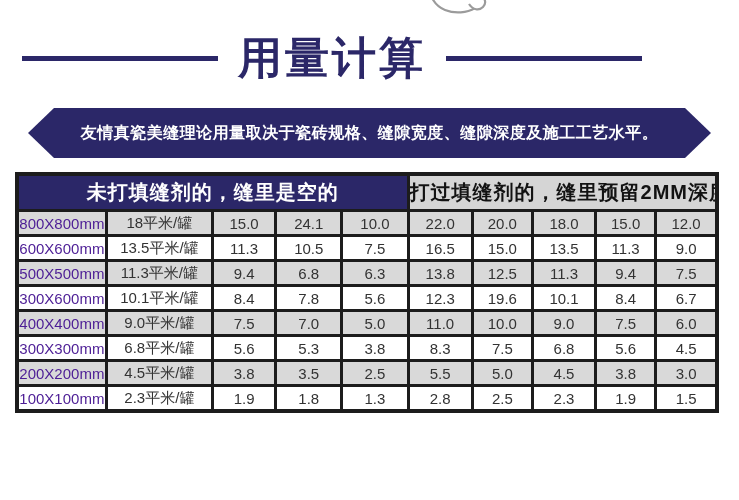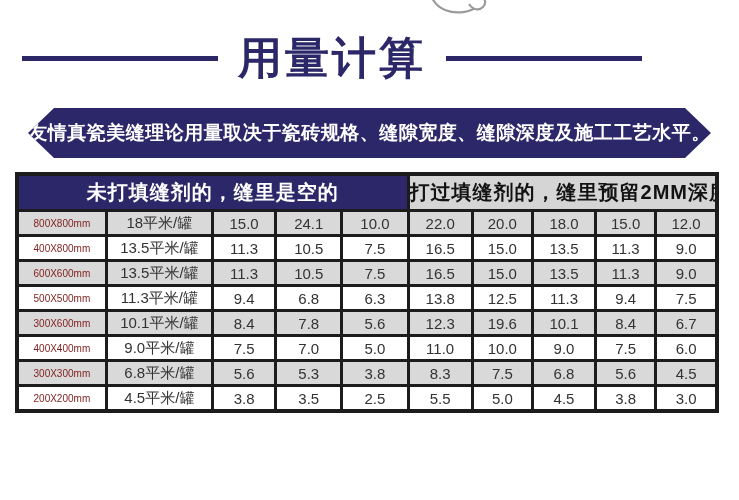--- a/index.html
+++ b/index.html
@@ -21,21 +21,21 @@
     line-height:56px;white-space:nowrap;
   }
   
   .banner{
     position:absolute;top:108px;left:28px;width:683px;height:50px;
     background:#2b2768;
     clip-path:polygon(26px 0,657px 0,683px 25px,657px 50px,26px 50px,0 25px);
     display:flex;align-items:center;justify-content:center;
   }
   .banner-text{
-    color:#ffffff;font-size:19px;font-weight:700;letter-spacing:.5px;white-space:nowrap;
+    color:#ffffff;font-size:16px;font-weight:700;letter-spacing:.5px;white-space:nowrap;
   }
   
   .table-wrap{position:absolute;top:172px;left:15px;}
   table.usage{
     border-collapse:collapse;table-layout:fixed;width:704px;
     background:#ffffff;
   }
   table.usage th,table.usage td{
     border:3px solid #1c1c1c;padding:0;text-align:center;vertical-align:middle;
     overflow:hidden;white-space:nowrap;
@@ -46,21 +46,21 @@
   th.sec-right{background:#d5d5d5;color:#121212;}
   tr.colhead-row th{height:32px;background:#ffffff;color:#333;font-size:15px;font-weight:500;}
   th.corner-cell{position:relative;background:#ffffff;}
   .corner-diag{
     position:absolute;inset:0;
     background:linear-gradient(to bottom right,transparent calc(50% - 2px),#1c1c1c calc(50% - 2px),#1c1c1c calc(50% + 2px),transparent calc(50% + 2px));
   }
   .corner-tr{position:absolute;top:2px;right:7px;font-size:12px;font-weight:500;color:#222;}
   .corner-bl{position:absolute;bottom:2px;left:4px;font-size:12px;font-weight:500;color:#222;}
   tbody td{height:22px;font-size:15px;color:#333;}
-  tbody td.size-cell{font-size:10px;color:#7f1d1d;}
+  tbody td.size-cell{font-size:15px;color:#4c1d95;}
   tbody tr:nth-child(odd) td{background:#d9d9d9;}
   tbody tr:nth-child(even) td{background:#ffffff;}
 </style>
 </head>
 <body>
 
 <div class="hand-icon">
   <svg width="62" height="28" viewBox="0 0 62 28" fill="none" xmlns="http://www.w3.org/2000/svg">
     <path d="M2 -6 C0 2 6 12 16 16 C26 20 38 19 46 14 C52 10 54 3 50 -4" stroke="#9b9b9b" stroke-width="2.2" fill="#ffffff"></path>
     <path d="M40 10 C44 16 50 17 54 13 C58 9 56 3 51 2" stroke="#9b9b9b" stroke-width="2.2" fill="#ffffff"></path>
@@ -104,32 +104,20 @@
           <td class="value-cell">15.0</td>
           <td class="value-cell">24.1</td>
           <td class="value-cell">10.0</td>
           <td class="value-cell">22.0</td>
           <td class="value-cell">20.0</td>
           <td class="value-cell">18.0</td>
           <td class="value-cell">15.0</td>
           <td class="value-cell">12.0</td>
         </tr>
         <tr>
-          <td class="size-cell">400X800mm</td>
-          <td class="value-cell">13.5平米/罐</td>
-          <td class="value-cell">11.3</td>
-          <td class="value-cell">10.5</td>
-          <td class="value-cell">7.5</td>
-          <td class="value-cell">16.5</td>
-          <td class="value-cell">15.0</td>
-          <td class="value-cell">13.5</td>
-          <td class="value-cell">11.3</td>
-          <td class="value-cell">9.0</td>
-        </tr>
-        <tr>
           <td class="size-cell">600X600mm</td>
           <td class="value-cell">13.5平米/罐</td>
           <td class="value-cell">11.3</td>
           <td class="value-cell">10.5</td>
           <td class="value-cell">7.5</td>
           <td class="value-cell">16.5</td>
           <td class="value-cell">15.0</td>
           <td class="value-cell">13.5</td>
           <td class="value-cell">11.3</td>
           <td class="value-cell">9.0</td>
@@ -187,15 +175,27 @@
           <td class="value-cell">4.5平米/罐</td>
           <td class="value-cell">3.8</td>
           <td class="value-cell">3.5</td>
           <td class="value-cell">2.5</td>
           <td class="value-cell">5.5</td>
           <td class="value-cell">5.0</td>
           <td class="value-cell">4.5</td>
           <td class="value-cell">3.8</td>
           <td class="value-cell">3.0</td>
         </tr>
+        <tr>
+          <td class="size-cell">100X100mm</td>
+          <td class="value-cell">2.3平米/罐</td>
+          <td class="value-cell">1.9</td>
+          <td class="value-cell">1.8</td>
+          <td class="value-cell">1.3</td>
+          <td class="value-cell">2.8</td>
+          <td class="value-cell">2.5</td>
+          <td class="value-cell">2.3</td>
+          <td class="value-cell">1.9</td>
+          <td class="value-cell">1.5</td>
+        </tr>
       </tbody>
   </table>
 </div>
 
 </body></html>

